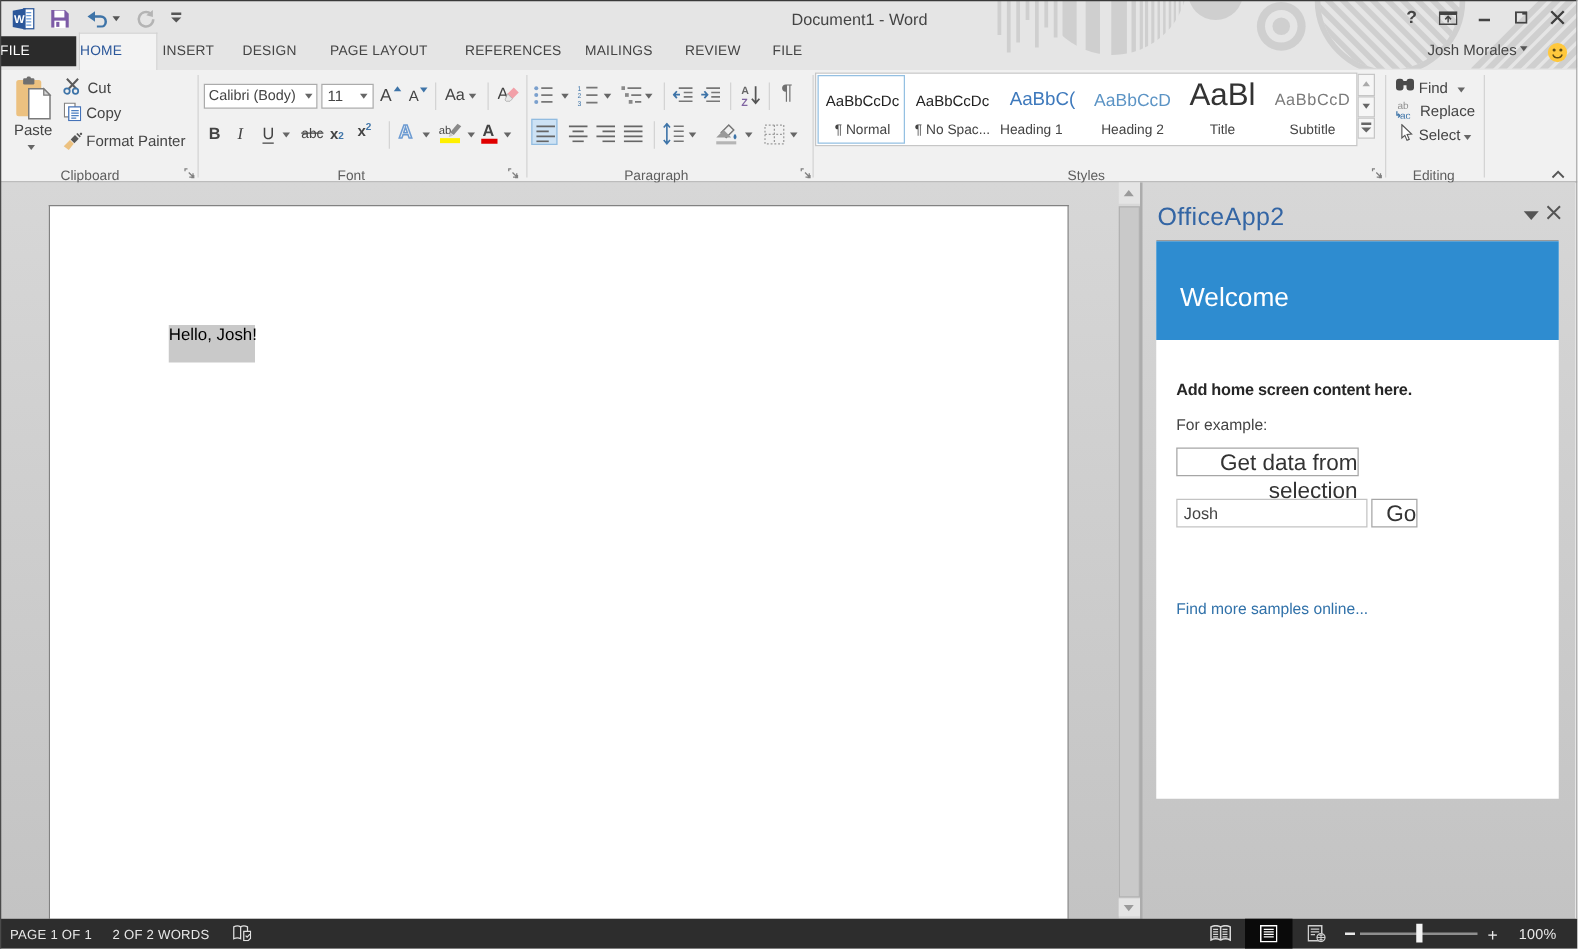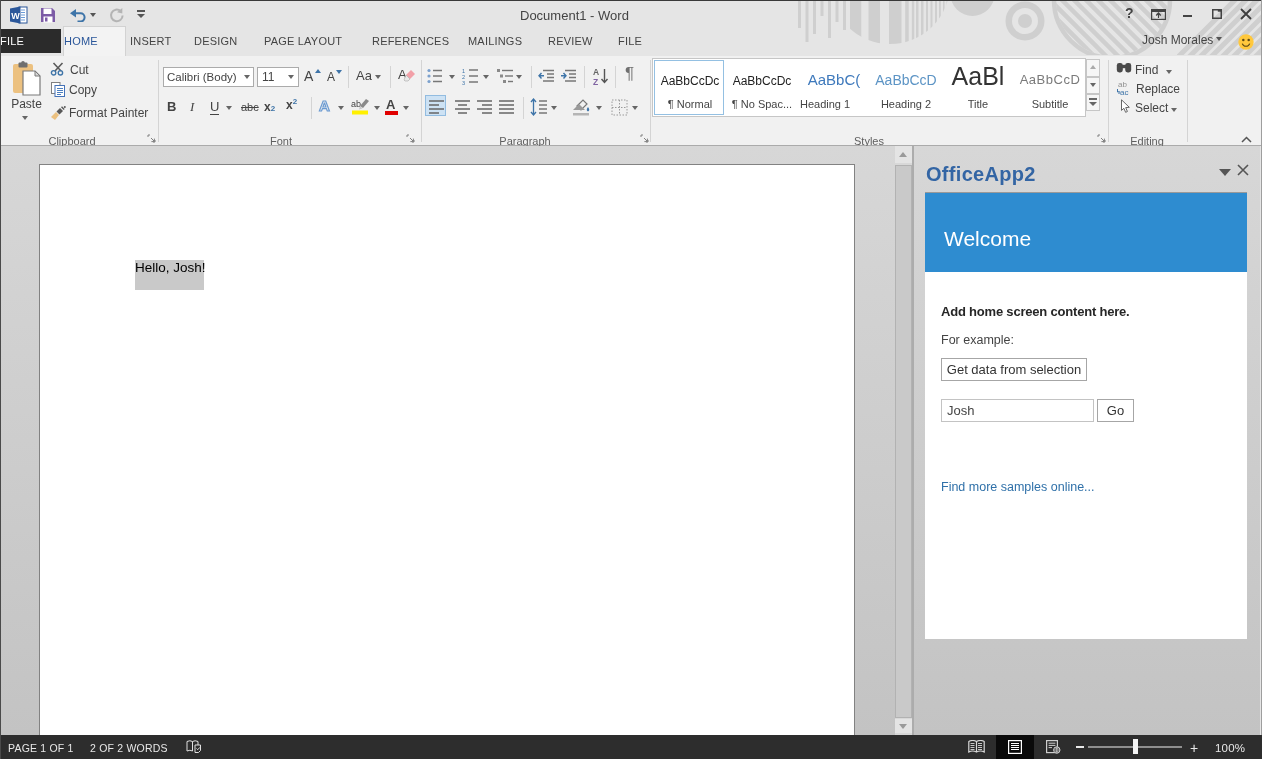--- a/index.html
+++ b/index.html
@@ -3,21 +3,21 @@
 <meta charset="utf-8">
 <style>
 * { margin:0; padding:0; box-sizing:border-box; }
 html,body { width:1262px; height:759px; overflow:hidden; }
 body { font-family:"Liberation Sans", sans-serif; }
 #win { position:relative; width:1262px; height:759px; background:#E5E5E5; }
 .abs { position:absolute; }
 
 
 #titlebar { position:absolute; left:0; top:0; width:1260px; height:26px; }
-#doctitle { position:absolute; left:520px; top:8px; width:222px; text-align:left;
+#doctitle { position:absolute; left:520px; top:8px; width:222px; text-align:right;
   font-size:13px; color:#444; }
 .winbtn { position:absolute; color:#444; }
 
 
 #tabrow { position:absolute; left:0; top:26px; width:1260px; height:30px; }
 .tab { position:absolute; top:0; height:30px; line-height:30px; font-size:11px;
   color:#444; text-align:left; letter-spacing:0.2px; }
 #tab-file { left:0; top:3px; width:61px; height:24px; line-height:24px; background:#2B2B2B; color:#fff; }
 #tab-home { left:63px; width:63px; background:#F3F3F3; border:1px solid #D2D2D2;
   border-bottom:none; color:#2B579A; line-height:29px; }
@@ -43,30 +43,30 @@
 #hl { position:absolute; left:135px; top:114px; width:69px; height:30px; background:#C9C9C9;
   font-size:13.5px; color:#000; line-height:14px; padding-top:0.5px; padding-left:0; white-space:nowrap; }
 #vscroll { position:absolute; left:895px; top:0; width:17px; height:589px; background:#D8D8D8; }
 .sbtn { position:absolute; left:895px; width:17px; background:#E4E4E4; }
 #vthumb { position:absolute; left:895px; top:19px; width:17px; height:553px; background:#C9C9C9;
   border:1px solid #B2B2B2; }
 .arr { position:absolute; width:0; height:0; }
 #divider { position:absolute; left:912px; top:0; width:2px; height:589px; background:#ACACAC; }
 
 
-#panetitle { position:absolute; left:926px; top:17px; font-size:20px; font-weight:700;
+#panetitle { position:absolute; left:926px; top:17px; font-size:20px; font-weight:400;
   color:#3365A4; letter-spacing:0.3px; }
 #paneiframe { position:absolute; left:925px; top:46px; width:322px; height:447px; background:#fff;
   border-top:1px solid #999; }
 #banner { position:absolute; left:925px; top:47px; width:322px; height:79px; background:#2E8CD0; }
 #banner span { position:absolute; left:19px; top:34px; color:#fff; font-size:21px; font-weight:300; }
 #addhome { position:absolute; left:941px; top:158px; font-size:13px; font-weight:bold; color:#262626; letter-spacing:-0.2px; }
 #forex { position:absolute; left:941px; top:187px; font-size:12.5px; color:#444; }
-.pbtn { position:absolute; background:#fff; border:1px solid #A6A6A6; font-size:13px;
-  color:#333; text-align:center; }
+.pbtn { position:absolute; background:#fff; border:1px solid #A6A6A6; font-size:18px;
+  color:#333; text-align:right; }
 #getdata { left:941px; top:212px; width:146px; height:23px; line-height:22px; }
 #inputjosh { position:absolute; left:941px; top:253px; width:153px; height:23px; background:#fff;
   border:1px solid #C3C3C3; font-size:13px; color:#444; line-height:22px; padding-left:5px; }
 #gobtn { left:1097px; top:253px; width:37px; height:23px; line-height:22px; }
 #findlink { position:absolute; left:941px; top:334px; font-size:12.5px; color:#3071A9; }
 #notif { position:absolute; left:925px; top:492px; width:322px; height:82px; background:#7F8387; }
 #notif .n1 { position:absolute; left:16px; top:17px; color:#fff; font-size:17px; font-weight:300; letter-spacing:-0.5px; }
 #notif .n2 { position:absolute; left:16px; top:50px; color:#F0F0F0; font-size:13px; }
 #notif .nx { position:absolute; right:15px; top:4px; color:#fff; font-size:17px; font-weight:bold; }
 

